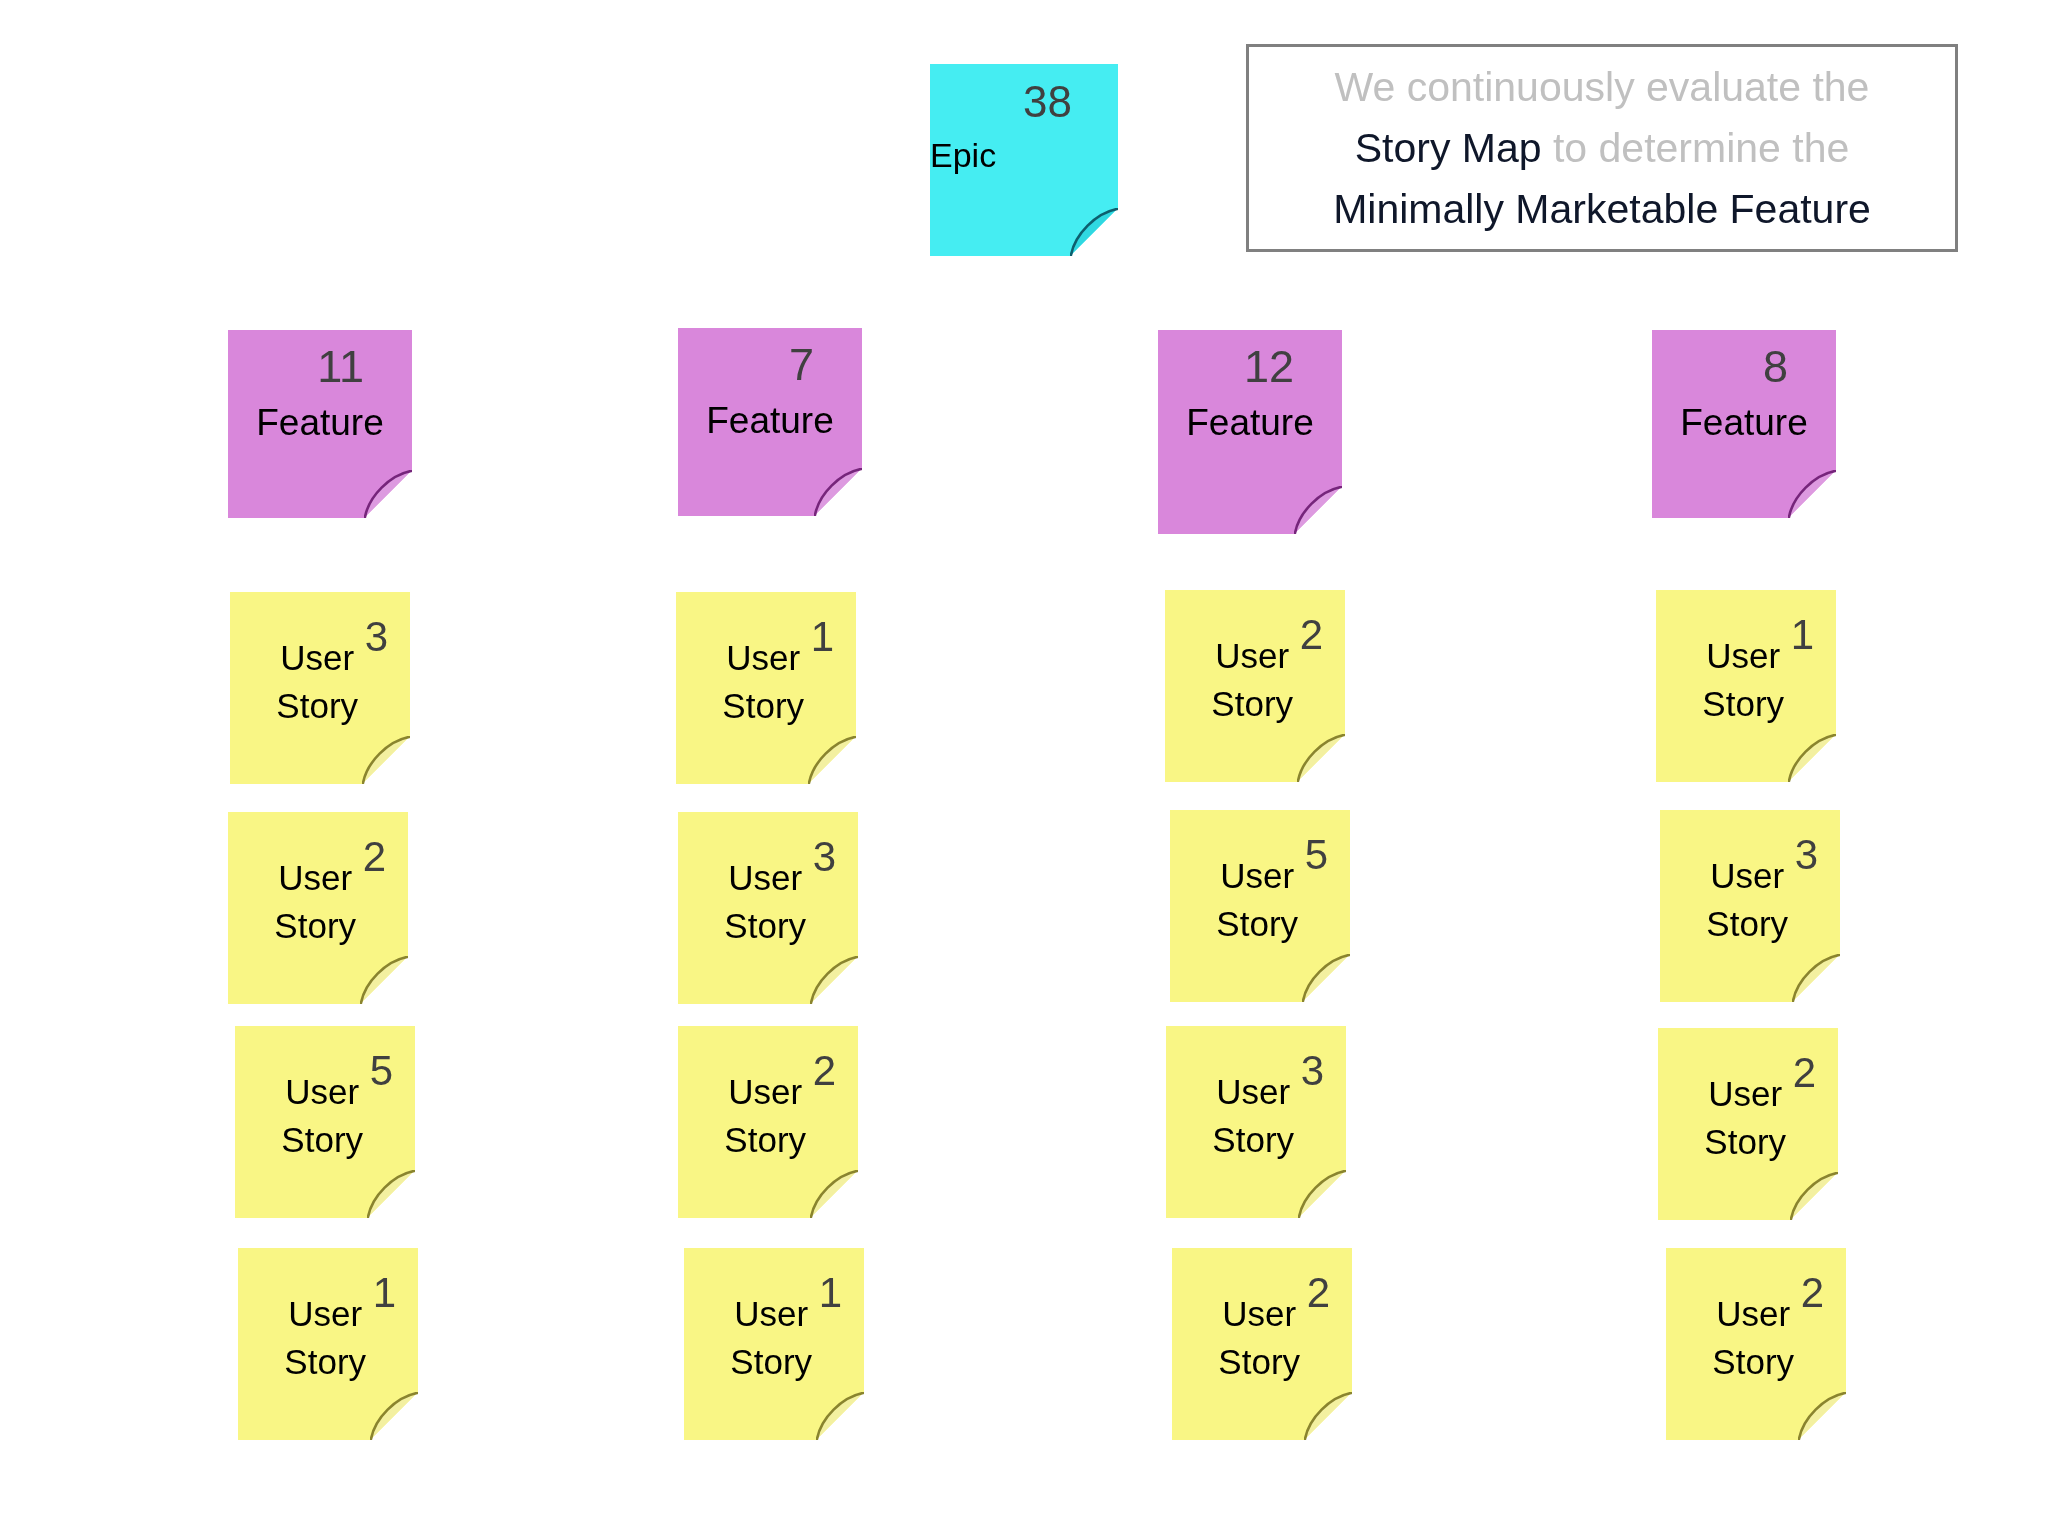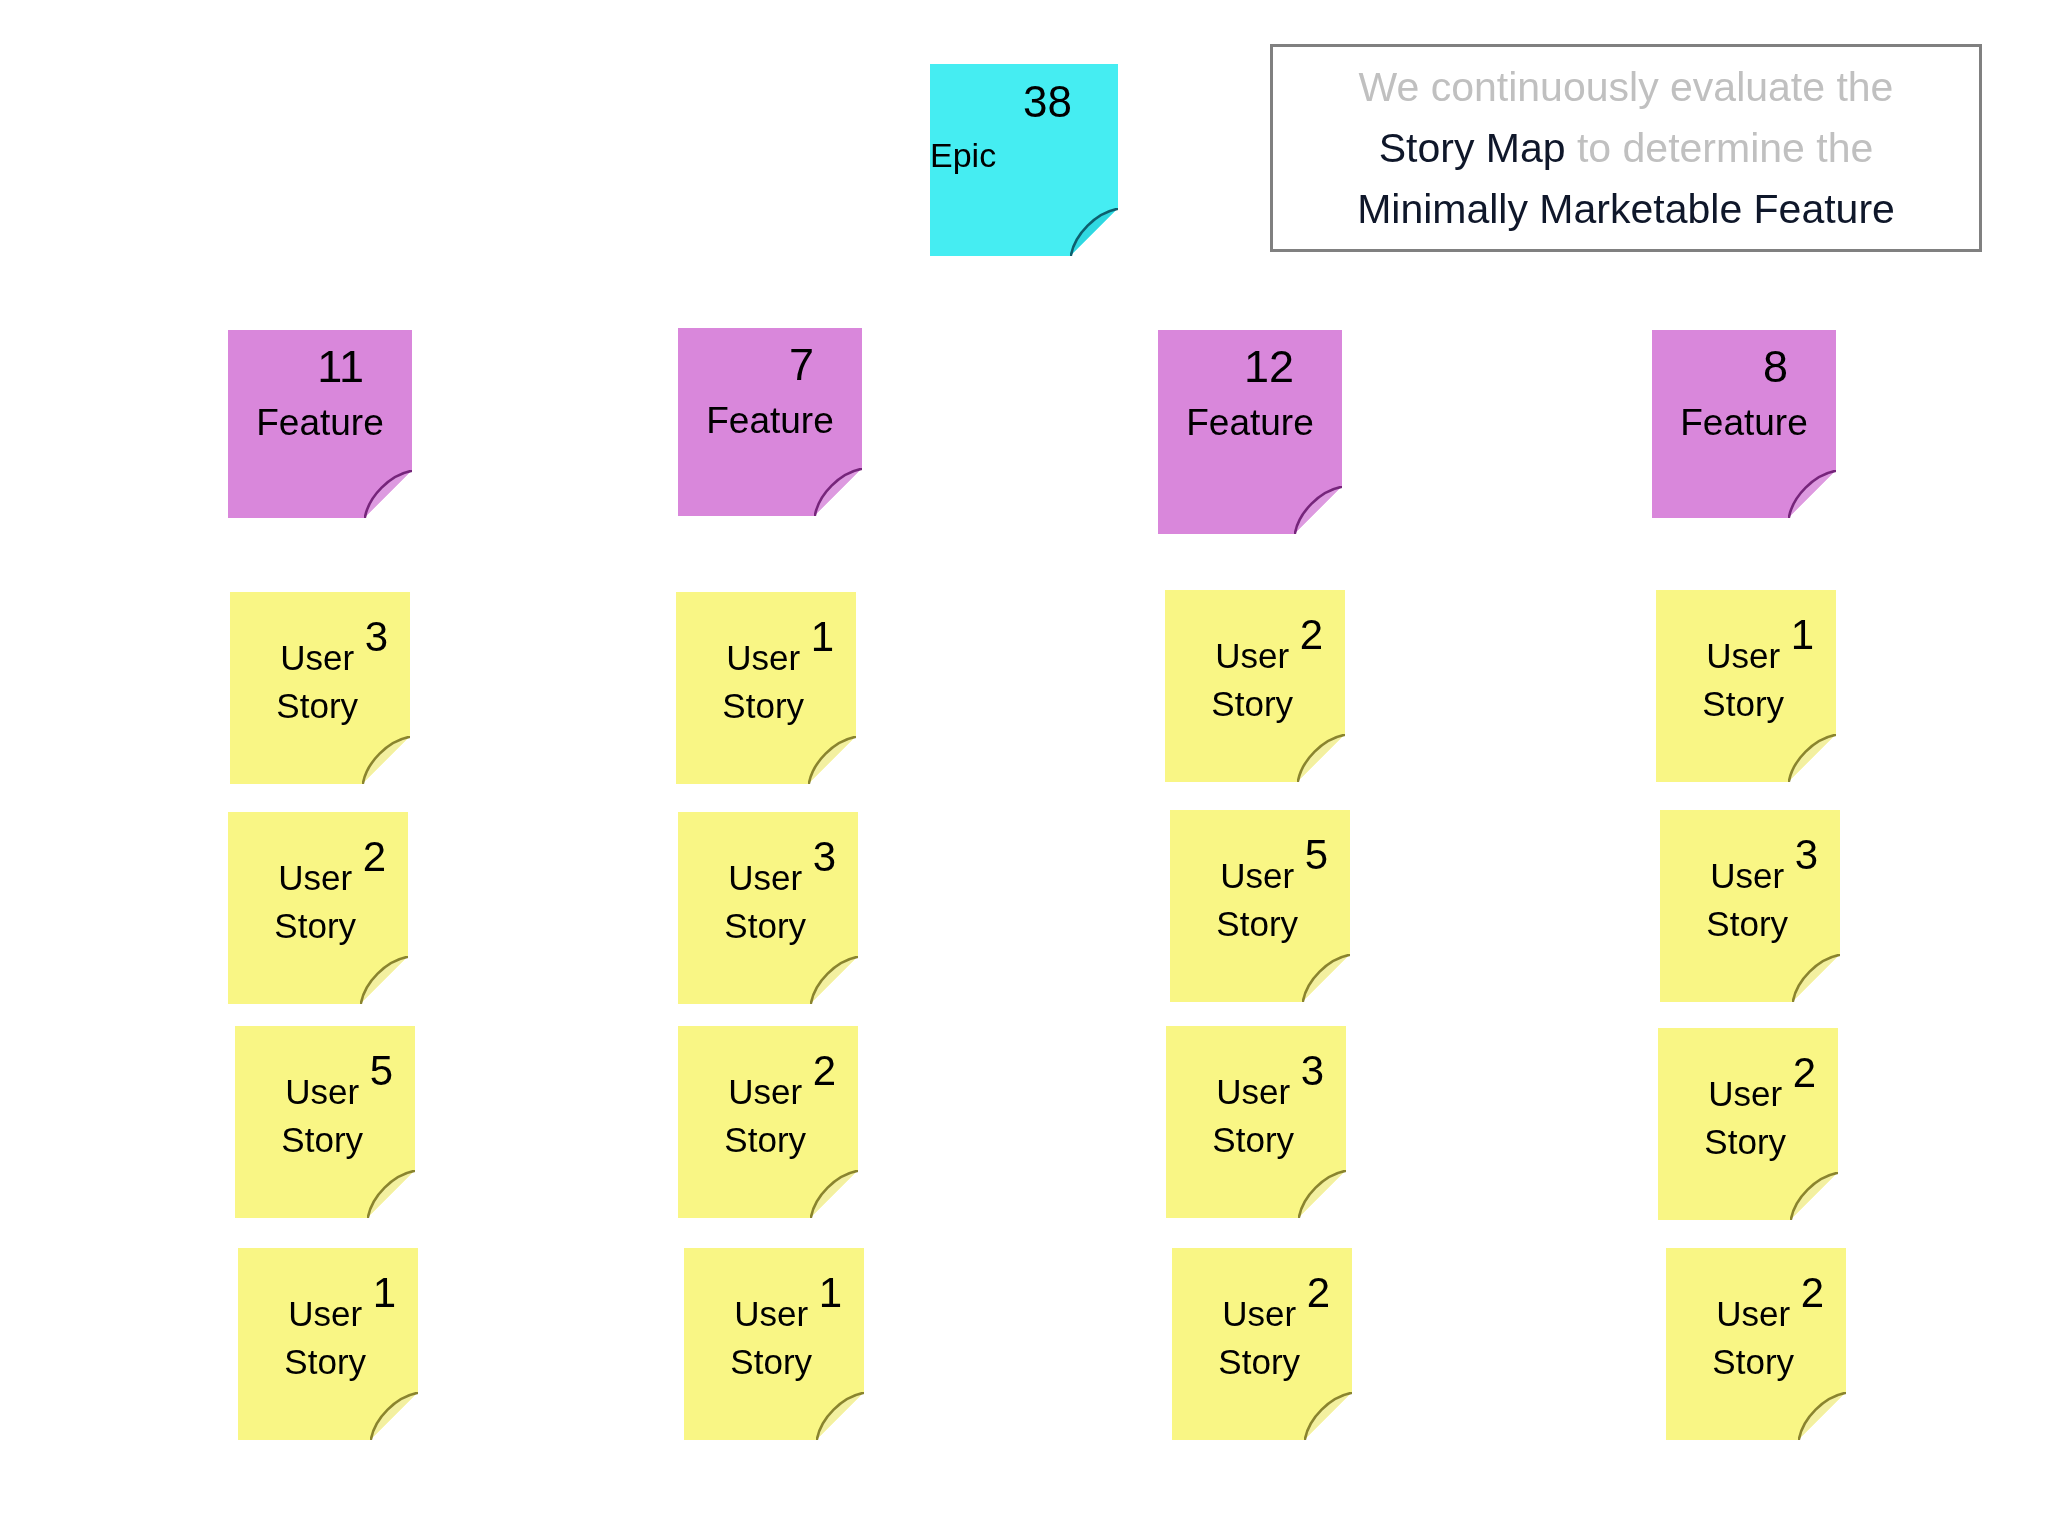--- a/index.html
+++ b/index.html
@@ -1,21 +1,21 @@
 <!DOCTYPE html>
 <html><head>
 <meta charset="utf-8">
 <style>
   html,body{margin:0;padding:0;background:#ffffff;}
   .canvas{position:relative;width:2048px;height:1536px;background:#ffffff;overflow:hidden;
           font-family:"Liberation Sans",sans-serif;}
 
   
   .note{position:absolute;box-sizing:border-box;}
-  .note .pts{position:absolute;line-height:1;color:#000000;}
+  .note .pts{position:absolute;line-height:1;color:#404040;}
   .note .lbl{position:absolute;color:#000000;}
   .fold{position:absolute;right:0;bottom:0;width:48px;height:48px;display:block;}
   .fold .cut{fill:#ffffff;}
   .fold .edge{fill:none;stroke-width:2.6;stroke-linecap:round;}
 
   .note--epic{background:#45edf2;}
   .note--epic .flap{fill:#2fd8e1;}
   .note--epic .edge{stroke:#0d5f6e;}
   .note--epic .pts{top:16px;right:46px;font-size:44px;}
   .note--epic .lbl{top:72px;left:0;width:100%;text-align:left;font-size:34px;}
@@ -29,21 +29,21 @@
   .note--story{background:#f9f685;}
   .note--story .flap{fill:#f3f0a0;}
   .note--story .edge{stroke:#8a842e;}
   .note--story .pts{top:24px;right:22px;font-size:42px;}
   .note--story .lbl{top:42px;left:0;width:88%;text-align:center;
                     font-size:35px;line-height:48px;padding-left:8px;}
 
   
   .callout{position:absolute;left:1246px;top:44px;width:712px;height:208px;
            box-sizing:border-box;border:3px solid #808080;background:#ffffff;
-           display:flex;flex-direction:column;justify-content:center;align-items:center;margin-left:24px;}
+           display:flex;flex-direction:column;justify-content:center;align-items:center;}
   .callout-line{font-size:41px;line-height:61px;text-align:center;white-space:nowrap;}
   .callout .lt{color:#c0c0c0;}
   .callout .dk{color:#0f172a;text-align:right;}
 </style>
 </head>
 <body>
 
 <div class="canvas">
 
   <div class="note note--epic" style="left:930px;top:64px;width:188px;height:192px;">

